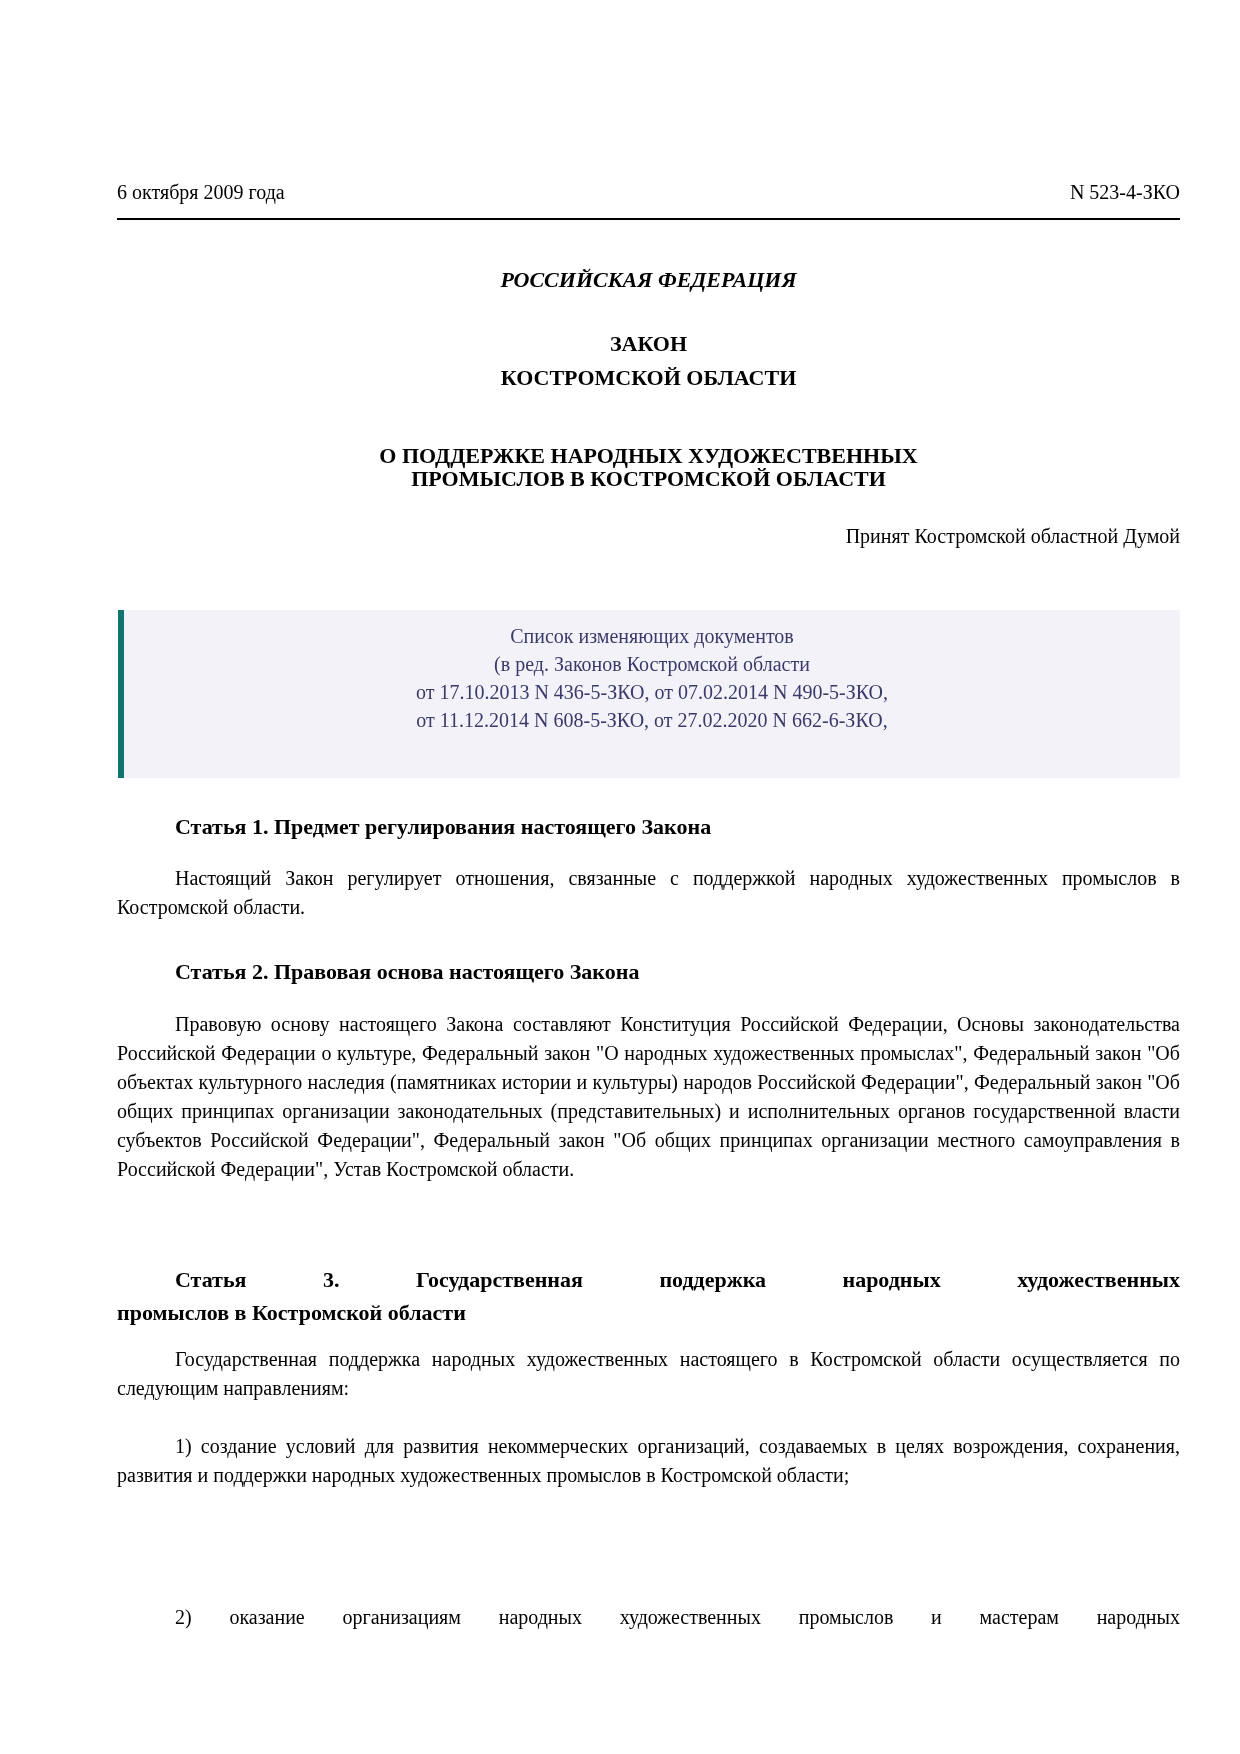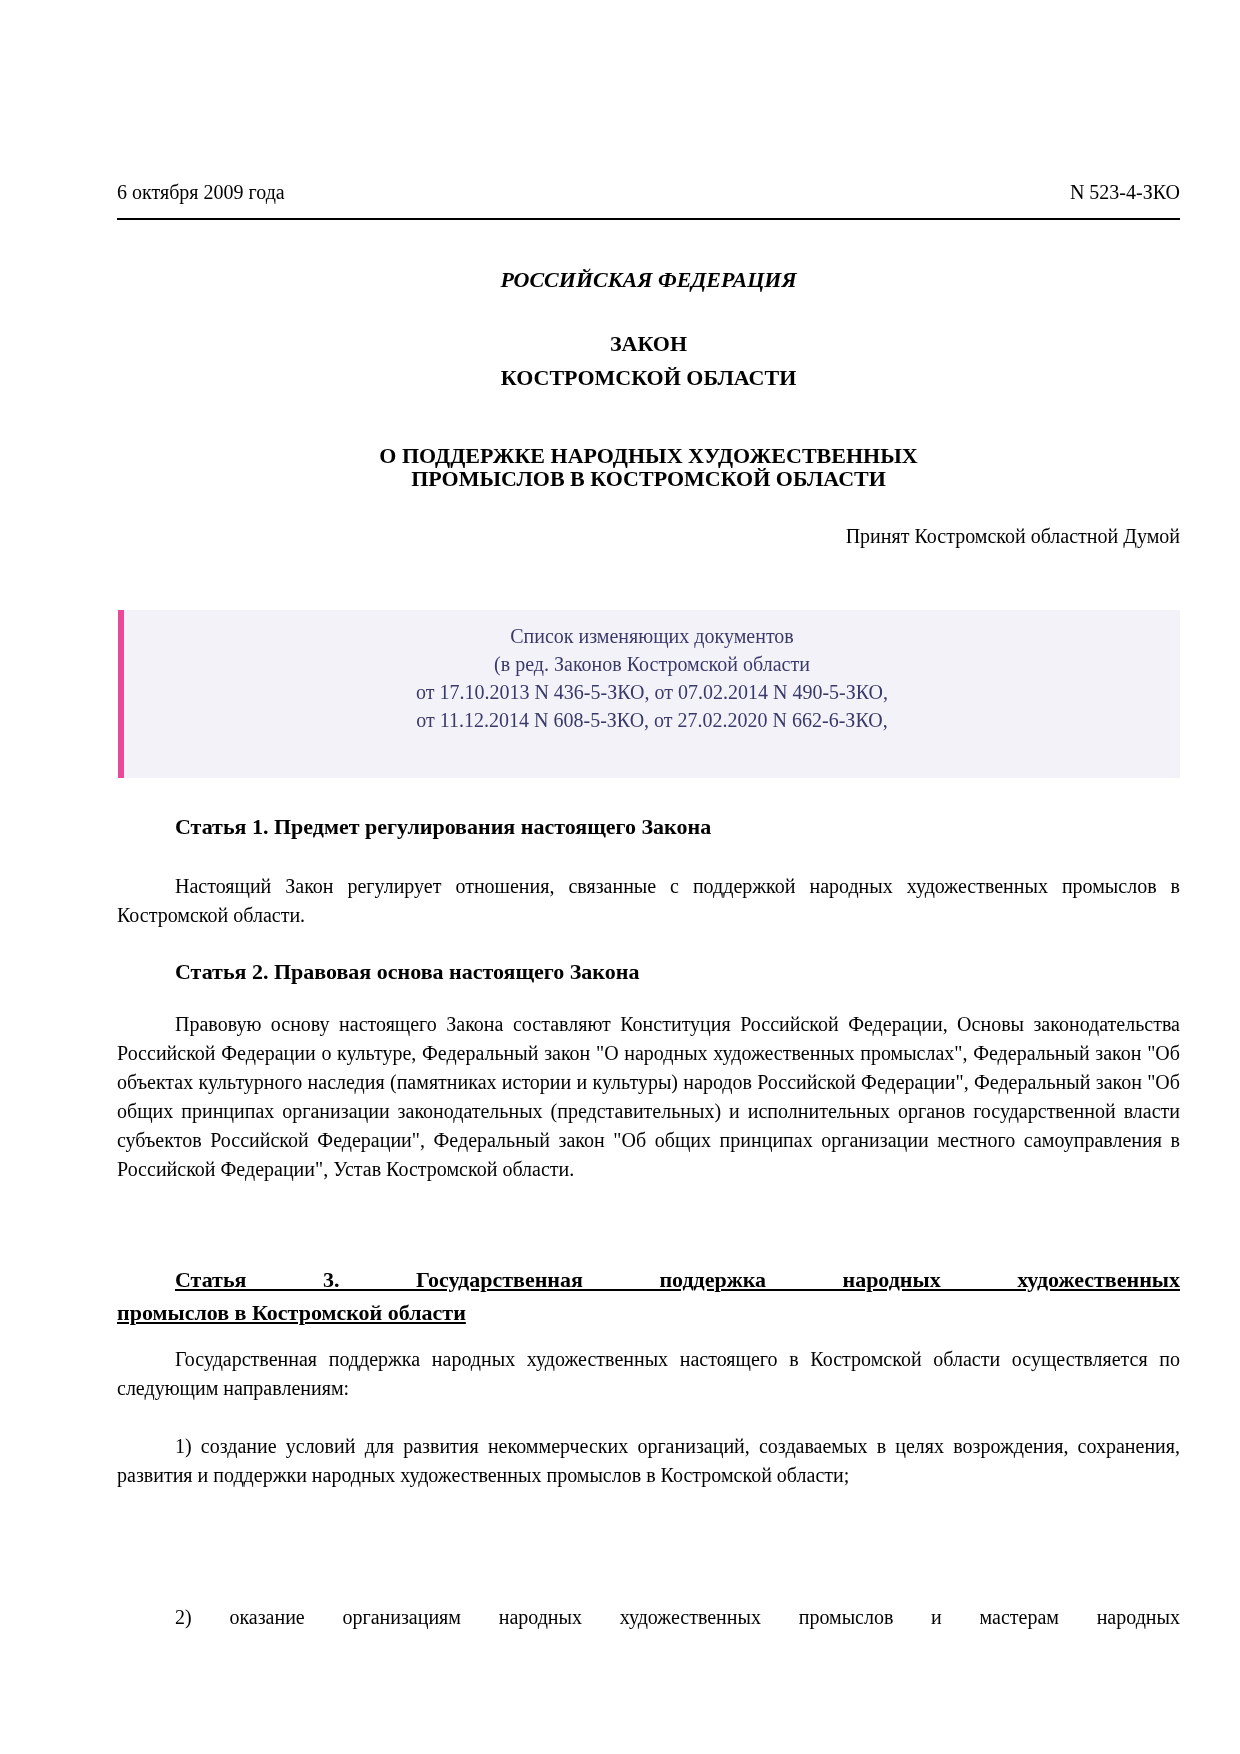--- a/index.html
+++ b/index.html
@@ -7,28 +7,28 @@
          font-family: "Liberation Serif", "DejaVu Serif", serif; color: #000; }
   .page { position: absolute; left: 117px; top: 0; width: 1063px; }
   .hdr { position: absolute; top: 178px; left: 0; width: 1063px; height: 28px;
          display: flex; justify-content: space-between; font-size: 20px; line-height: 28px; }
   .rule { position: absolute; top: 218px; left: 0; width: 1063px; height: 2px; background: #000; }
   .center-bold { position: absolute; left: 0; width: 1063px; text-align: center;
                  font-weight: bold; font-size: 22px; line-height: 36px; }
   .adopted { position: absolute; left: 0; width: 1063px; top: 522px; text-align: right;
              font-size: 20px; line-height: 28px; }
   .mods { position: absolute; left: 1px; top: 610px; width: 1062px; height: 168px;
-          background: #f2f2f8; border-left: 6px solid #ec4899; box-sizing: border-box;
+          background: #f2f2f8; border-left: 6px solid #0f766e; box-sizing: border-box;
           text-align: center; color: #39396a; font-size: 20px; line-height: 28px;
           padding-top: 12px; }
   .art-h { position: absolute; left: 0; width: 1063px; font-weight: bold; font-size: 22px;
            line-height: 33px; text-indent: 58px; text-align: justify; text-align-last: left; }
   .p { position: absolute; left: 0; width: 1063px; font-size: 20px; line-height: 29px;
        text-indent: 58px; text-align: justify; }
-  .art3-h { text-align-last: auto; text-decoration: underline; }
+  .art3-h { text-align-last: auto; }
   .art3-h .l1 { display: block; text-align: justify; text-align-last: justify; }
   .art3-h .l2 { display: block; text-indent: 0; }
 </style>
 </head>
 <body>
 
 <div class="page">
 
   <div class="hdr">
     <span>6 октября 2009 года</span>
@@ -47,21 +47,21 @@
   </div>
 
   <div class="mods">
     <div>Список изменяющих документов</div>
     <div>(в ред. Законов Костромской области</div>
     <div>от 17.10.2013 N 436-5-ЗКО, от 07.02.2014 N 490-5-ЗКО,</div>
     <div>от 11.12.2014 N 608-5-ЗКО, от 27.02.2020 N 662-6-ЗКО,</div>
   </div>
 
   <div class="art-h" style="top:810px;">Статья 1. Предмет регулирования настоящего Закона</div>
-  <div class="p" style="top:864px;margin-top:8px;">Настоящий Закон регулирует отношения, связанные с поддержкой народных художественных промыслов в Костромской области.</div>
+  <div class="p" style="top:864px;">Настоящий Закон регулирует отношения, связанные с поддержкой народных художественных промыслов в Костромской области.</div>
 
   <div class="art-h" style="top:955px;">Статья 2. Правовая основа настоящего Закона</div>
   <div class="p" style="top:1010px;">Правовую основу настоящего Закона составляют Конституция Российской Федерации, Основы законодательства Российской Федерации о культуре, Федеральный закон "О народных художественных промыслах", Федеральный закон "Об объектах культурного наследия (памятниках истории и культуры) народов Российской Федерации", Федеральный закон "Об общих принципах организации законодательных (представительных) и исполнительных органов государственной власти субъектов Российской Федерации", Федеральный закон "Об общих принципах организации местного самоуправления в Российской Федерации", Устав Костромской области.</div>
 
   <div class="art-h art3-h" style="top:1263px;">
     <span class="l1">Статья 3. Государственная поддержка народных художественных</span>
     <span class="l2">промыслов в Костромской области</span>
   </div>
   <div class="p" style="top:1345px;">Государственная поддержка народных художественных настоящего в Костромской области осуществляется по следующим направлениям:</div>
   <div class="p" style="top:1432px;">1) создание условий для развития некоммерческих организаций, создаваемых в целях возрождения, сохранения, развития и поддержки народных художественных промыслов в Костромской области;</div>

